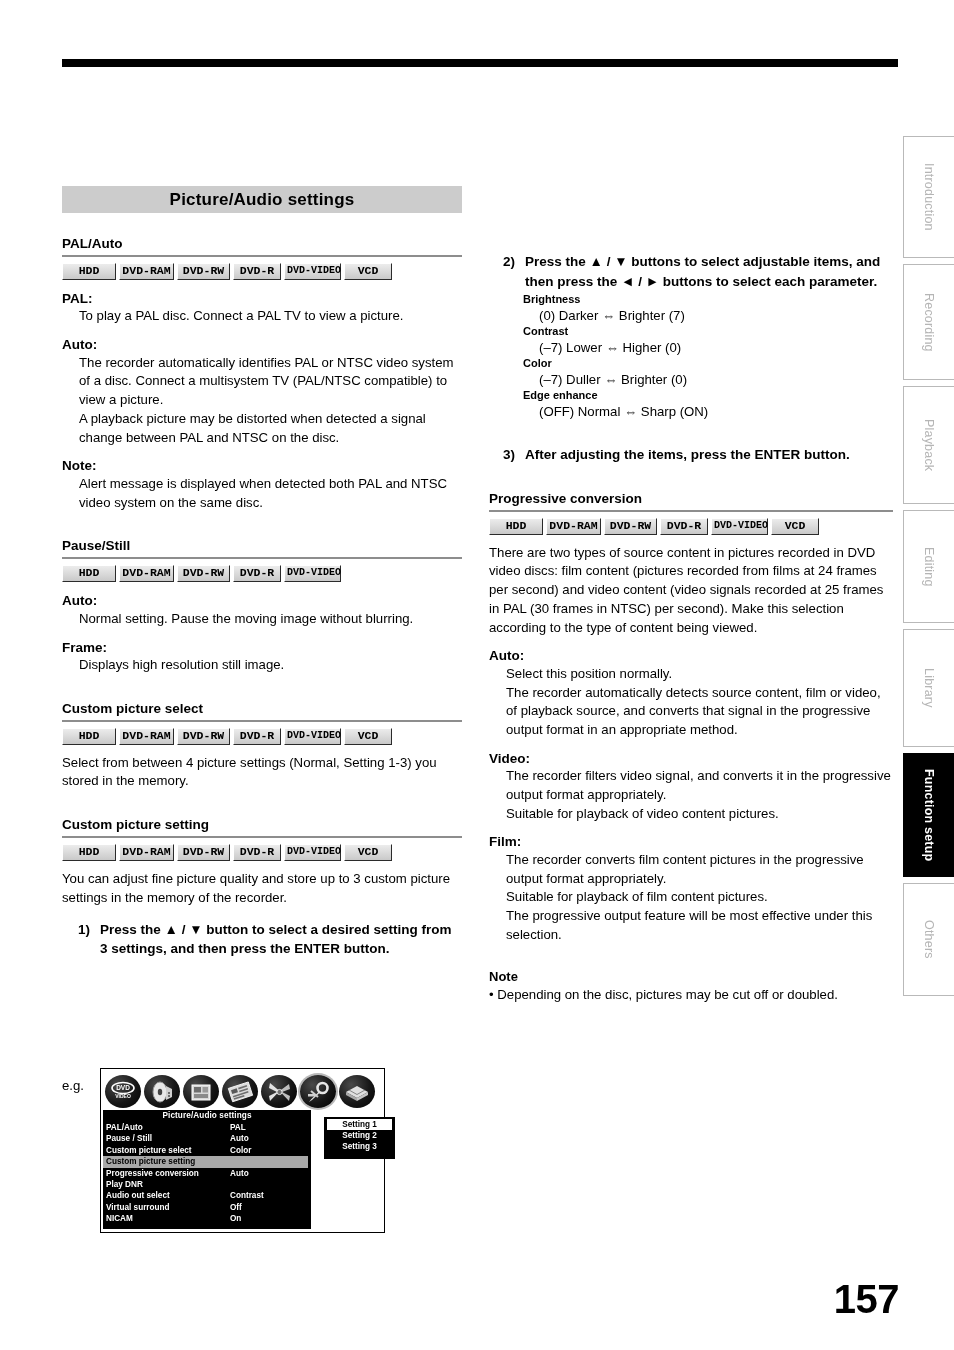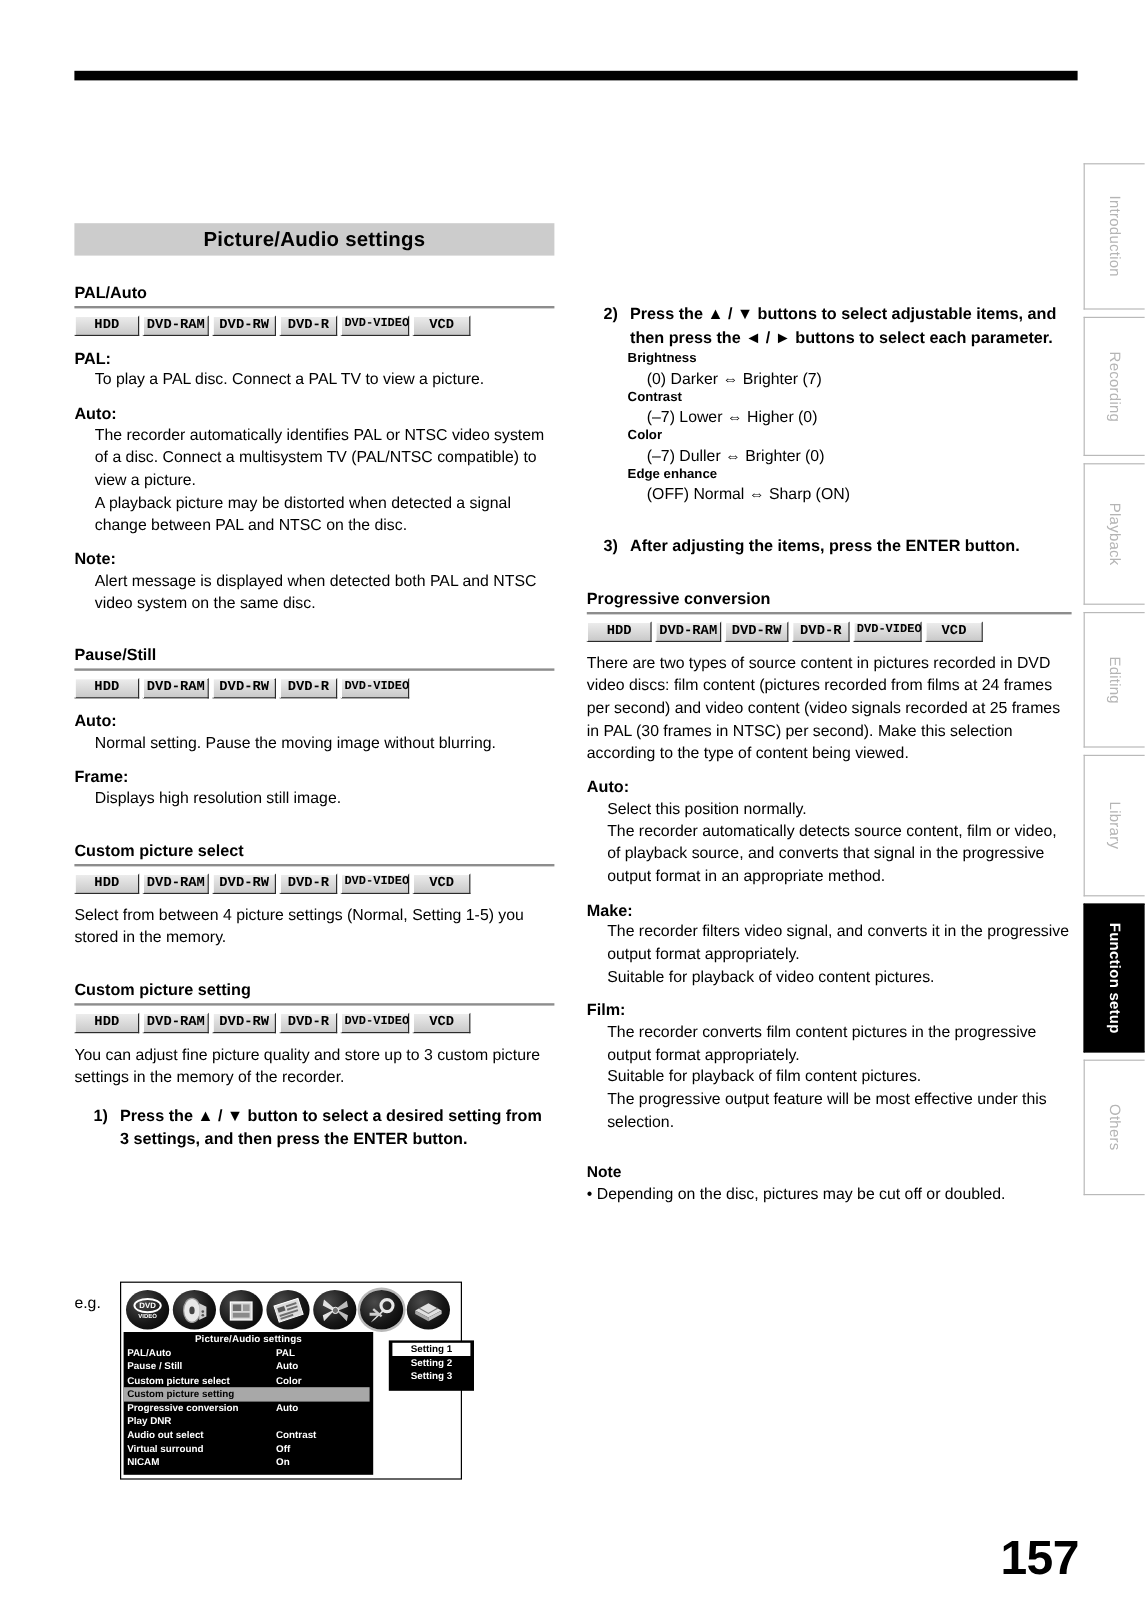--- a/index.html
+++ b/index.html
@@ -240,21 +240,21 @@
 
     <div class="subhead">Custom picture select</div>
     <div class="badges">
       <div class="badge b-hdd">HDD</div>
       <div class="badge b-dvdram">DVD-RAM</div>
       <div class="badge b-dvdrw">DVD-RW</div>
       <div class="badge b-dvdr">DVD-R</div>
       <div class="badge b-dvdvideo">DVD-VIDEO</div>
       <div class="badge b-vcd">VCD</div>
     </div>
-    <div class="para">Select from between 4 picture settings (Normal, Setting 1-5) you stored in the memory.</div>
+    <div class="para">Select from between 4 picture settings (Normal, Setting 1-3) you stored in the memory.</div>
 
     <div class="gap-md"></div>
 
     <div class="subhead">Custom picture setting</div>
     <div class="badges">
       <div class="badge b-hdd">HDD</div>
       <div class="badge b-dvdram">DVD-RAM</div>
       <div class="badge b-dvdrw">DVD-RW</div>
       <div class="badge b-dvdr">DVD-R</div>
       <div class="badge b-dvdvideo">DVD-VIDEO</div>
@@ -415,21 +415,21 @@
       <div class="badge b-dvdr">DVD-R</div>
       <div class="badge b-dvdvideo">DVD-VIDEO</div>
       <div class="badge b-vcd">VCD</div>
     </div>
     <div class="para">There are two types of source content in pictures recorded in DVD video discs: film content (pictures recorded from films at 24 frames per second) and video content (video signals recorded at 25 frames in PAL (30 frames in NTSC) per second). Make this selection according to the type of content being viewed.</div>
 
     <div class="term">Auto:</div>
     <div class="def">Select this position normally.</div>
     <div class="def">The recorder automatically detects source content, film or video, of playback source, and converts that signal in the progressive output format in an appropriate method.</div>
 
-    <div class="term">Make:</div>
+    <div class="term">Video:</div>
     <div class="def">The recorder filters video signal, and converts it in the progressive output format appropriately.</div>
     <div class="def">Suitable for playback of video content pictures.</div>
 
     <div class="term">Film:</div>
     <div class="def">The recorder converts film content pictures in the progressive output format appropriately.</div>
     <div class="def">Suitable for playback of film content pictures.</div>
     <div class="def">The progressive output feature will be most effective under this selection.</div>
 
     <div class="note-head">Note</div>
     <div class="note-item">• Depending on the disc, pictures may be cut off or doubled.</div>

